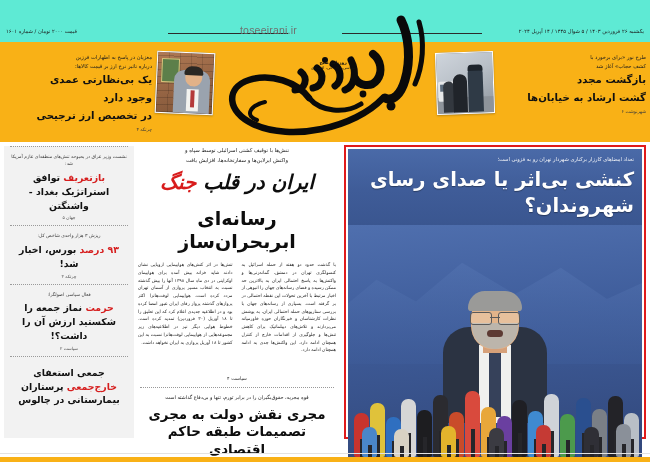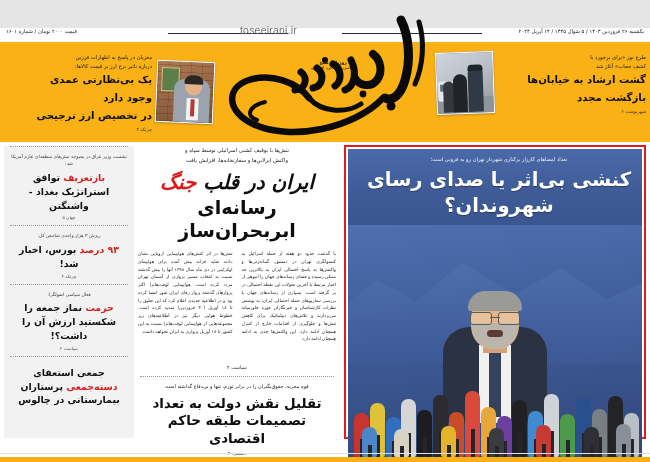--- a/index.html
+++ b/index.html
@@ -5,21 +5,21 @@
 <style>
   html,body{margin:0;padding:0;}
   body{
     width:650px;height:462px;overflow:hidden;background:#ffffff;
     font-family:"DejaVu Sans","Liberation Sans",sans-serif;
     direction:rtl;
   }
   .page{position:relative;width:650px;height:462px;background:#fff;}
 
   
-  .topstrip{position:absolute;top:0;left:0;width:650px;height:28px;background:#e5e5e5;}
+  .topstrip{position:absolute;top:0;left:0;width:650px;height:42px;background:#5eead4;}
   .meta-left{
     position:absolute;right:6px;top:28px;font-size:5.2px;color:#1a1a1a;
     letter-spacing:.1px;white-space:nowrap;
   }
   .meta-right{
     position:absolute;left:6px;top:28px;font-size:5.2px;color:#1a1a1a;
     letter-spacing:.1px;white-space:nowrap;
   }
   .rule-l{position:absolute;left:168px;top:33px;width:120px;height:1px;background:#2b2b2b;}
   .rule-r{position:absolute;right:168px;top:33px;width:140px;height:1px;background:#2b2b2b;}
@@ -45,21 +45,21 @@
     text-align:center;line-height:1.25;
   }
   .logo-sub .l1{font-size:4.4px;color:#111;font-weight:bold;}
   .logo-sub .l2{font-size:3.9px;color:#111;}
 
   
   .teaser{position:absolute;top:10px;width:210px;}
   .teaser.right{right:4px;}
   .teaser.left{left:4px;}
   .teaser .tz{display:flex;flex-direction:row;align-items:flex-start;gap:4px;}
-  .teaser.left .tz{flex-direction:row-reverse;align-items:center;}
+  .teaser.left .tz{flex-direction:row-reverse;}
   .tphoto{
     width:56px;height:60px;flex:0 0 56px;border:1.6px solid #fff;
     box-shadow:0 1px 2px rgba(0,0,0,.25);overflow:hidden;position:relative;
     transform:rotate(-2deg);background:#8a8f96;
   }
   .teaser.left .tphoto{transform:rotate(2.5deg);}
   .ttext{flex:1;text-align:right;padding-top:1px;}
   .t-kicker{font-size:5.3px;line-height:1.65;color:#1c1c1c;}
   .t-head{font-size:10.2px;line-height:1.45;font-weight:bold;color:#101010;margin-top:3px;}
   .t-page{font-size:4.6px;color:#3a3a3a;margin-top:3px;}
@@ -102,21 +102,21 @@
   .r-page{font-size:4.4px;color:#555;margin-top:3px;}
 
   
   .center{position:absolute;left:138px;top:4px;width:198px;height:292px;}
   .c-kicker{font-size:5.4px;line-height:1.8;color:#1a1a1a;text-align:center;padding:0 4px;}
   .c-head{
     text-align:center;font-weight:bold;color:#0d0d0d;line-height:1.22;
     margin-top:5px;
   }
   .c-head .l1{font-size:20px;display:block;font-style:italic;}
-  .c-head .l2{font-size:19px;display:block;margin-top:1px;}
+  .c-head .l2{font-size:19px;display:block;margin-top:12px;}
   .c-head .red{color:#D81C1C;}
   .c-body{
     margin-top:8px;column-count:2;column-gap:9px;column-rule:0;
     font-size:4.5px;line-height:1.72;text-align:justify;color:#242424;
     height:112px;overflow:hidden;
   }
   .c-body p{margin:0 0 3px 0;}
   .c-sec{font-size:4.8px;color:#333;text-align:center;margin-top:3px;}
   .c-dot{border-top:1px dotted #999;margin:6px 2px 5px 2px;}
   .c2-kicker{font-size:5px;line-height:1.7;color:#1a1a1a;text-align:center;padding:0 3px;}
@@ -124,21 +124,21 @@
   .c2-head span{display:block;font-size:13.4px;}
   .c2-page{font-size:4.6px;color:#444;text-align:center;margin-top:4px;}
 
   
   .feature{
     position:absolute;right:4px;top:3px;width:302px;height:294px;
     border:2px solid #E01B1B;box-sizing:border-box;background:#fff;padding:2px;
   }
   .feat-band{
     background:linear-gradient(180deg,#4a6aa8 0%,#3f5c98 55%,#3a5690 100%);
-    padding:6px 0 7px 8px;text-align:center;
+    padding:6px 8px 7px 8px;
   }
   .f-kicker{font-size:5.2px;color:#f2f4f8;line-height:1.6;}
   .f-head{
     font-size:19.5px;font-weight:bold;color:#ffffff;line-height:1.3;margin-top:4px;
     text-shadow:0 1px 1px rgba(0,0,0,.35);
   }
   .feat-photo{position:relative;width:100%;height:232px;overflow:hidden;background:#3a5490;}
   .sky{position:absolute;inset:0;background:linear-gradient(175deg,#4f6fae 0%,#3f5d9b 40%,#31477a 100%);}
   .mtn{position:absolute;left:-6%;top:8%;width:112%;height:52%;
      background:linear-gradient(180deg,#5878b6 0%,#3e5c99 100%);
@@ -206,22 +206,22 @@
       <div class="logo-sub">
         <div class="l1">روزنامه صبح</div>
         <div class="l2">سیاسی، اجتماعی، اقتصادی</div>
       </div>
 
       <div class="teaser right">
         <div class="tz">
           <div class="ttext">
             <div class="t-kicker">طرح نور «برای برخورد با</div>
             <div class="t-kicker">کشف حجاب» آغاز شد</div>
+            <div class="t-head">بازگشت مجدد</div>
             <div class="t-head">گشت ارشاد به خیابان‌ها</div>
-            <div class="t-head">بازگشت مجدد</div>
             <div class="t-page">شهرنوشت ۶</div>
           </div>
           <div class="tphoto ph2">
             <div class="ph-bg"></div>
             <div class="road"></div>
               <div class="van"></div>
               <div class="vanwin"></div>
             <div class="chador2"></div>
               <div class="chador"></div>
             <div class="cop"></div>
@@ -288,21 +288,21 @@
           <span class="red">حرمت</span>
           <span>نماز جمعه را شکستید ارزش آن را داشت؟!</span>
         </div>
         <div class="r-page">سیاست ۲</div>
       </div>
       <div class="rail-sep"></div>
 
       <div class="rail-item">
         <div class="r-head">
           <span>جمعی استعفای</span>
-          <span class="red">دسته‌جمعی</span>
+          <span class="red">خارج‌جمعی</span>
           <span>پرستاران بیمارستانی در چالوس</span>
         </div>
 
       </div>
 
     </div>
 
     <div class="center">
       <div class="c-kicker">تنش‌ها با توقیف کشتی اسرائیلی توسط سپاه و</div>
       <div class="c-kicker">واکنش ایرلاین‌ها و سفارتخانه‌ها، افزایش یافت</div>
@@ -318,21 +318,21 @@
       <div class="c-body">
         <p>با گذشت حدود دو هفته از حمله اسرائیل به کنسولگری تهران در دمشق، گمانه‌زنی‌ها و واکنش‌ها به پاسخ احتمالی ایران به بالاترین حد ممکن رسیده و فضای رسانه‌های جهان را انبوهی از اخبار مرتبط با آخرین تحولات این نقطه احتمالی در بر گرفته است. بسیاری از رسانه‌های جهان با بررسی سناریوهای حمله احتمالی ایران، به پوشش نظرات کارشناسان و خبرنگاران حوزه خاورمیانه می‌پردازند و تلاش‌های دیپلماتیک برای کاهش تنش‌ها و جلوگیری از اقدامات خارج از کنترل همچنان ادامه دارد. این واکنش‌ها جدی به ادامه همچنان ادامه دارد.</p>
         <p>تنش‌ها در اثر کنش‌های هواپیمایی اروپایی نشان دادند شاید خزانه بیش آمده برای هواپیمای اوکراینی در دی ماه سال ۱۳۹۸ آنها را بیش گذشته نسبت به انتخاب مسیر پروازی از آسمان تهران مردد کرده است. هواپیمایی لوفت‌هانزا اکثر پروازهای گذشته پرواز رفای ایران عبور امضا کرده بود و در اطلاعیه جدیدی اعلام کرد که این تعلیق را تا ۱۸ آوریل (۳۰ فروردین) تمدید کرده است. خطوط هوایی دیگر نیز در اطلاعیه‌های زیر مجموعه‌هایی از هواپیمایی لوفت‌هانزا نسبت به این کشور تا ۱۸ آوریل پروازی به ایران نخواهد داشت.</p>
       </div>
       <div class="c-sec">سیاست ۴</div>
 
       <div class="c-dot"></div>
 
       <div class="c2-kicker">قوه مجریه، حقوق‌بگیران را در برابر تورم، تنها و بی‌دفاع گذاشته است</div>
       <div class="c2-head">
-        <span>تقلیل نقش دولت به تعداد</span>
+        <span>مجری نقش دولت به مجری</span>
         <span>تصمیمات طبقه حاکم اقتصادی</span>
       </div>
       <div class="c2-page">دستمزد ۴</div>
     </div>
 
     <div class="feature">
       <div class="feat-band">
         <div class="f-kicker">تعداد امضاهای کارزار برکناری شهردار تهران رو به فزونی است؛</div>
         <div class="f-head">کنشی بی‌اثر یا صدای رسای شهروندان؟</div>
       </div>

